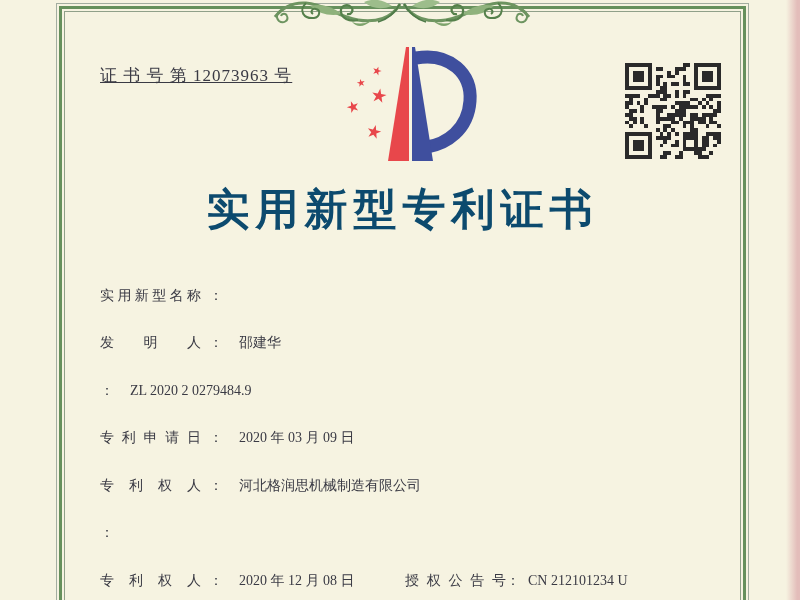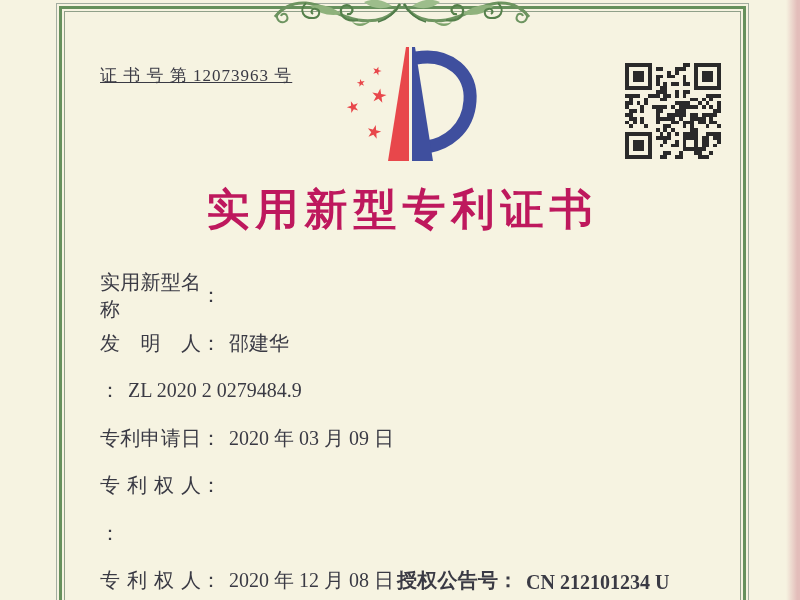--- a/index.html
+++ b/index.html
@@ -23,31 +23,31 @@
   .flourish{position:absolute;left:272px;top:-4px;}
   .cert-number{
     position:absolute;left:100px;top:64px;
     font-size:17px;letter-spacing:1px;white-space:pre;text-decoration:underline;
   }
   .logo{position:absolute;left:338px;top:44px;}
   .qr{position:absolute;left:625px;top:63px;}
   .title{
     position:absolute;left:57px;top:181px;width:691px;
     text-align:center;font-size:43px;font-weight:bold;
-    letter-spacing:6px;color:#be185d;white-space:nowrap;
+    letter-spacing:6px;color:#0c4a6e;white-space:nowrap;
   }
   .fields{position:absolute;left:100px;top:272px;width:640px;}
-  .field-row{position:relative;height:47.5px;display:flex;align-items:center;font-size:20px;}
+  .field-row{position:relative;height:47.5px;display:flex;align-items:center;font-size:14px;gap:8px;}
   .field-label{
     display:inline-block;width:101px;
     text-align:justify;text-align-last:justify;
   }
   .field-colon{margin-right:8px;}
   .field-value{white-space:pre;}
-  .pair2{position:absolute;left:297px;display:flex;align-items:flex-end;font-weight:bold;}
+  .pair2{position:absolute;left:305px;display:flex;align-items:center;}
 </style>
 </head>
 <body>
 
 <div class="paper-edge"></div>
 
 <div class="frame-outer">
   <div class="frame-mid">
     <div class="frame-inner"></div>
   </div>
@@ -330,20 +330,21 @@
 
   <div class="field-row">
     <span class="field-label">专利申请日</span>
       <span class="field-colon">：</span>
       <span class="field-value">2020 年 03 月 09 日</span>
   </div>
 
   <div class="field-row">
     <span class="field-label">专利权人</span>
       <span class="field-colon">：</span>
+      <span class="field-value">河北格润思机械制造有限公司</span>
   </div>
 
   <div class="field-row">
       <span class="field-colon">：</span>
   </div>
 
   <div class="field-row">
     <span class="field-label">专利权人</span>
       <span class="field-colon">：</span>
       <span class="field-value">2020 年 12 月 08 日</span>

